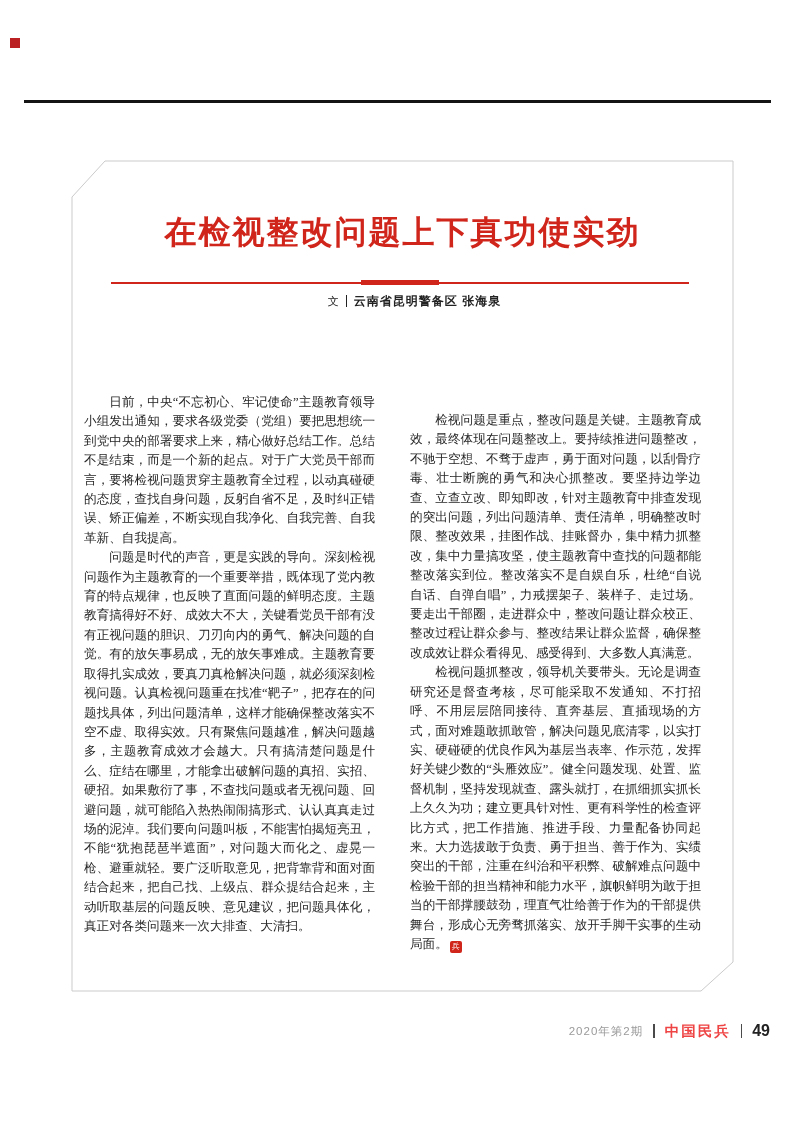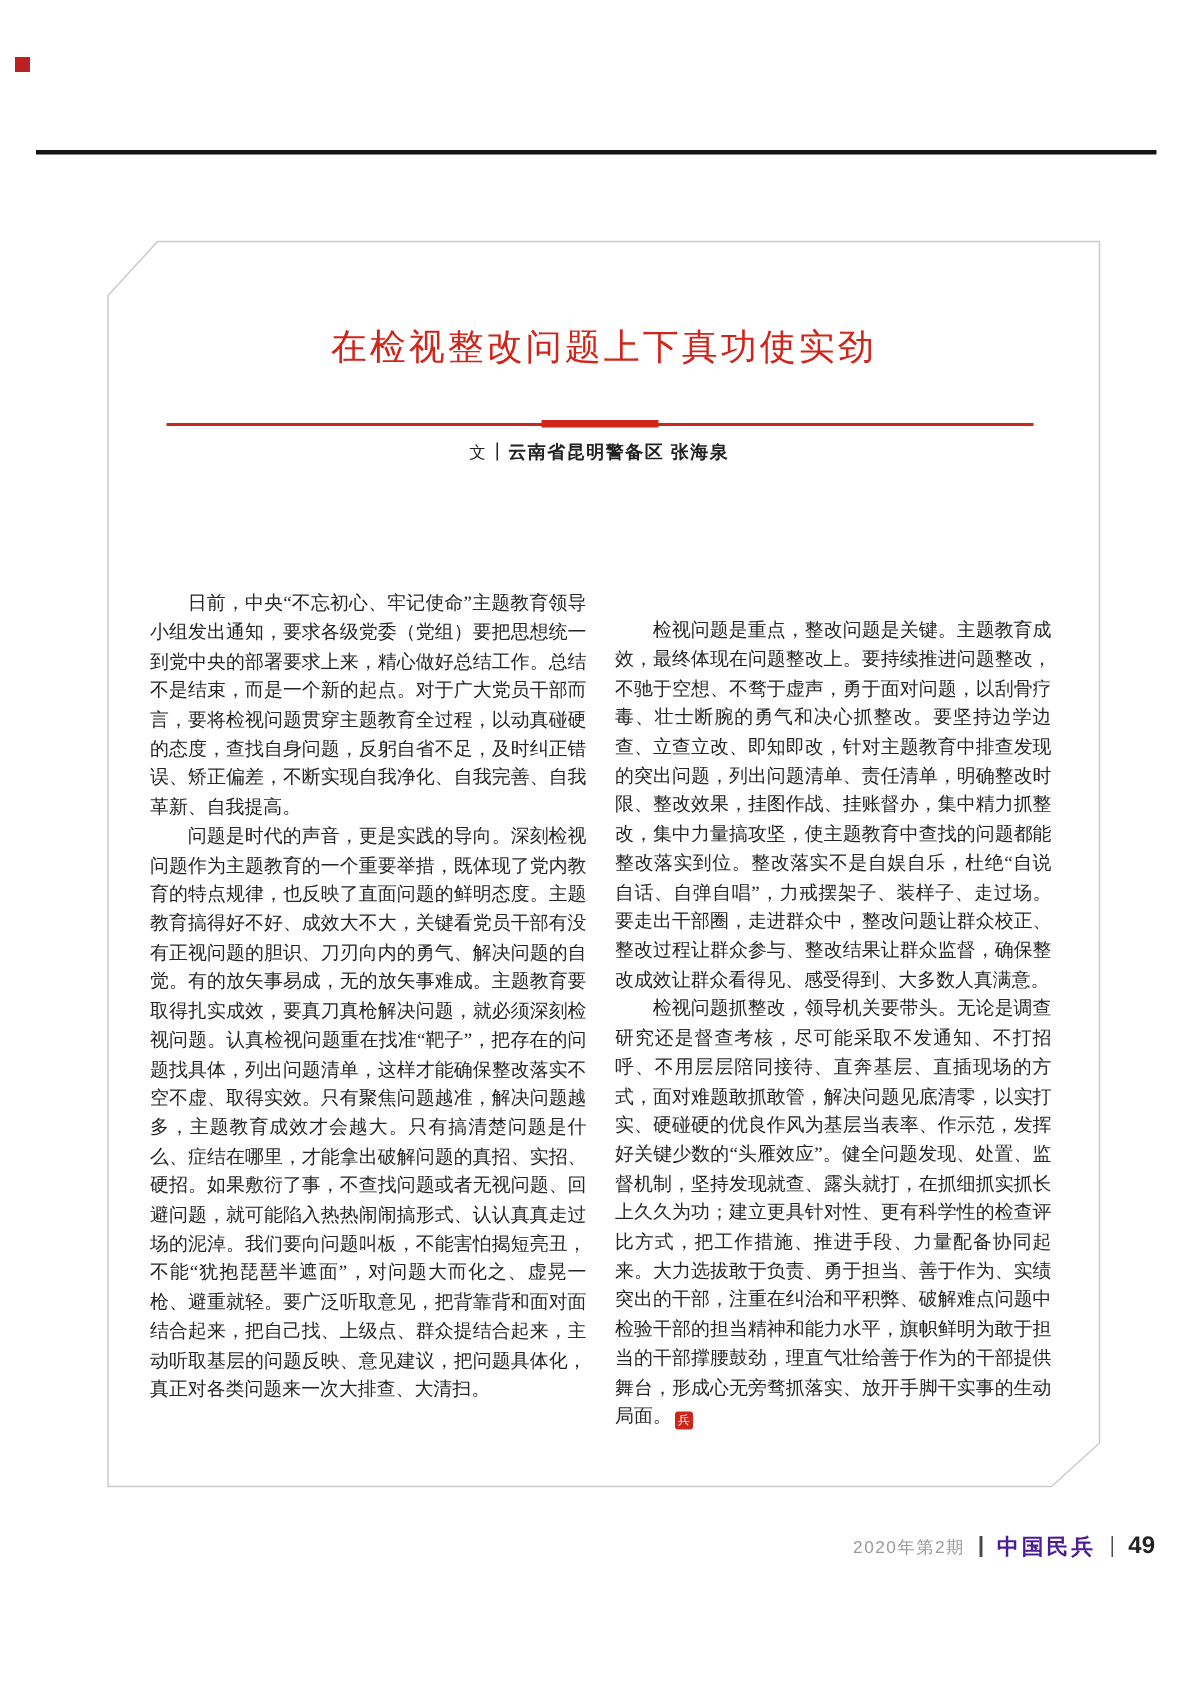--- a/index.html
+++ b/index.html
@@ -16,66 +16,66 @@
   }
   .top-rule{
     position:absolute;left:24px;top:100px;
     width:747px;height:3px;background:#141414;
   }
   .frame{position:absolute;left:0;top:0;}
   .title{
     position:absolute;left:72px;top:208px;width:661px;
     margin:0;text-align:center;
     font-family:"Liberation Sans","DejaVu Sans",sans-serif;
-    font-weight:400;font-size:24px;letter-spacing:2px;
+    font-weight:700;font-size:32px;letter-spacing:2px;
     line-height:48px;
   }
   .title-rule{
     position:absolute;left:111px;top:282px;width:578px;height:0;
     border-top:2px solid #d0251b;
   }
   .title-rule .thick{
     position:absolute;left:50%;top:-4px;transform:translateX(-50%);
     width:78px;height:5px;background:#d0251b;
   }
   .byline{
-    position:absolute;left:69px;top:293px;width:661px;
+    position:absolute;left:84px;top:293px;width:661px;
     text-align:center;color:#222;
     font-family:"Liberation Sans","DejaVu Sans",sans-serif;
     font-size:12px;line-height:16px;
   }
   .byline .prefix{font-family:"Liberation Serif","DejaVu Serif",serif;font-size:11px;}
   .byline .vb{
     display:inline-block;width:1px;height:12px;background:#222;
     margin:0 7px;vertical-align:-2px;
   }
   .byline .name{font-weight:700;letter-spacing:1px;}
   .col{
     position:absolute;top:393px;width:291px;
     color:#262626;font-size:12.6px;line-height:19.4px;
     text-align:justify;
   }
   .col p{margin:0;text-indent:2em;}
-  .col-left{left:100px;}
+  .col-left{left:84px;}
   .col-right{left:410px;margin-top:18px;}
   .endmark{
     display:inline-block;width:12px;height:12px;
     background:#c02620;border-radius:2px;
     color:#ffffff;font-size:8px;line-height:12px;text-align:center;
     font-family:"Liberation Sans","DejaVu Sans",sans-serif;
     vertical-align:-1px;margin-left:2px;text-indent:0;
   }
   .footer{
     position:absolute;top:1018px;right:24px;height:26px;
     display:flex;align-items:center;
     font-family:"Liberation Sans","DejaVu Sans",sans-serif;
   }
   .footer .issue{font-size:11.5px;color:#9a9a9a;letter-spacing:1px;}
   .footer .vbar{width:1.5px;height:14px;background:#4a4a4a;margin:0 10px;}
-  .footer .mag{font-size:14.5px;color:#4c1d95;font-weight:600;letter-spacing:2px;}
+  .footer .mag{font-size:14.5px;color:#ef4444;font-weight:600;letter-spacing:2px;}
   .footer .pagenum{font-size:16px;color:#222222;font-weight:700;}
 </style>
 </head>
 <body>
 
 <div class="page">
 
   <div class="corner-square" style="background: rgb(187, 32, 35);"></div>
 
   <div class="top-rule"></div>

